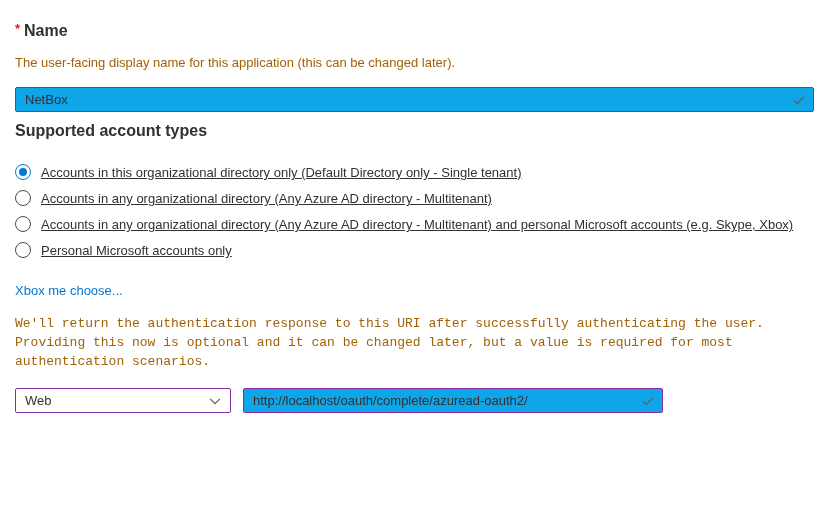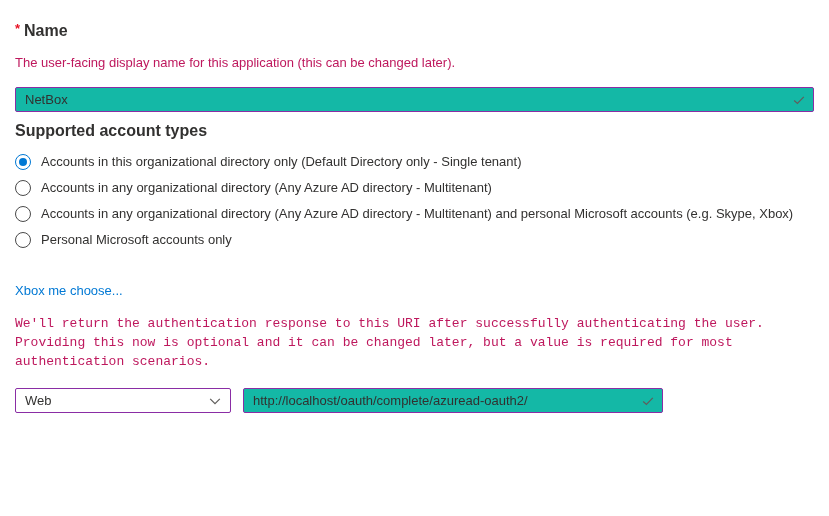--- a/index.html
+++ b/index.html
@@ -21,21 +21,21 @@
   }
   .required-star {
     color: #e81123;
     font-size: 13px;
     vertical-align: 3px;
     margin-right: 4px;
   }
   .desc {
     font-size: 13px;
     line-height: 19px;
-    color: #be185d;
+    color: #a16207;
     max-width: 800px;
   }
 
   
   .name-title { margin-top: 2px; }
   .name-desc { margin-top: 12px; }
   .field-wrap {
     position: relative;
     margin-top: 15px;
     width: 799px;
@@ -43,44 +43,45 @@
   }
   .field-wrap input {
     width: 100%; height: 100%;
     border: 1px solid #8a2da5;
     border-radius: 2px;
     padding: 0 28px 0 9px;
     font-size: 13px;
     font-family: "Liberation Sans", "DejaVu Sans", sans-serif;
     color: #323130;
     outline: none;
-    background: #14b8a6;
+    background: #0ea5e9;
   }
   .valid-check {
     position: absolute;
     right: 8px; top: 50%;
     transform: translateY(-50%);
     width: 14px; height: 14px;
     pointer-events: none;
   }
   .valid-check polyline, .chevron polyline {
     fill: none;
     stroke: #605e5c;
     stroke-width: 1.4;
   }
 
   
   .sat-title { margin-top: 44px; }
   .sat-question { margin-top: 17px; }
   .radio-group { margin-top: 13px; }
   .radio-row {
     display: flex;
-    align-items: flex-start;
+    align-items: flex-end;
     height: 26px;
     cursor: pointer;
+    text-decoration: underline;
   }
   .radio-circle {
     flex: 0 0 auto;
     width: 16px; height: 16px;
     border: 1px solid #4a4a4a;
     border-radius: 50%;
     margin-right: 10px;
     position: relative;
     background: #fff;
   }

